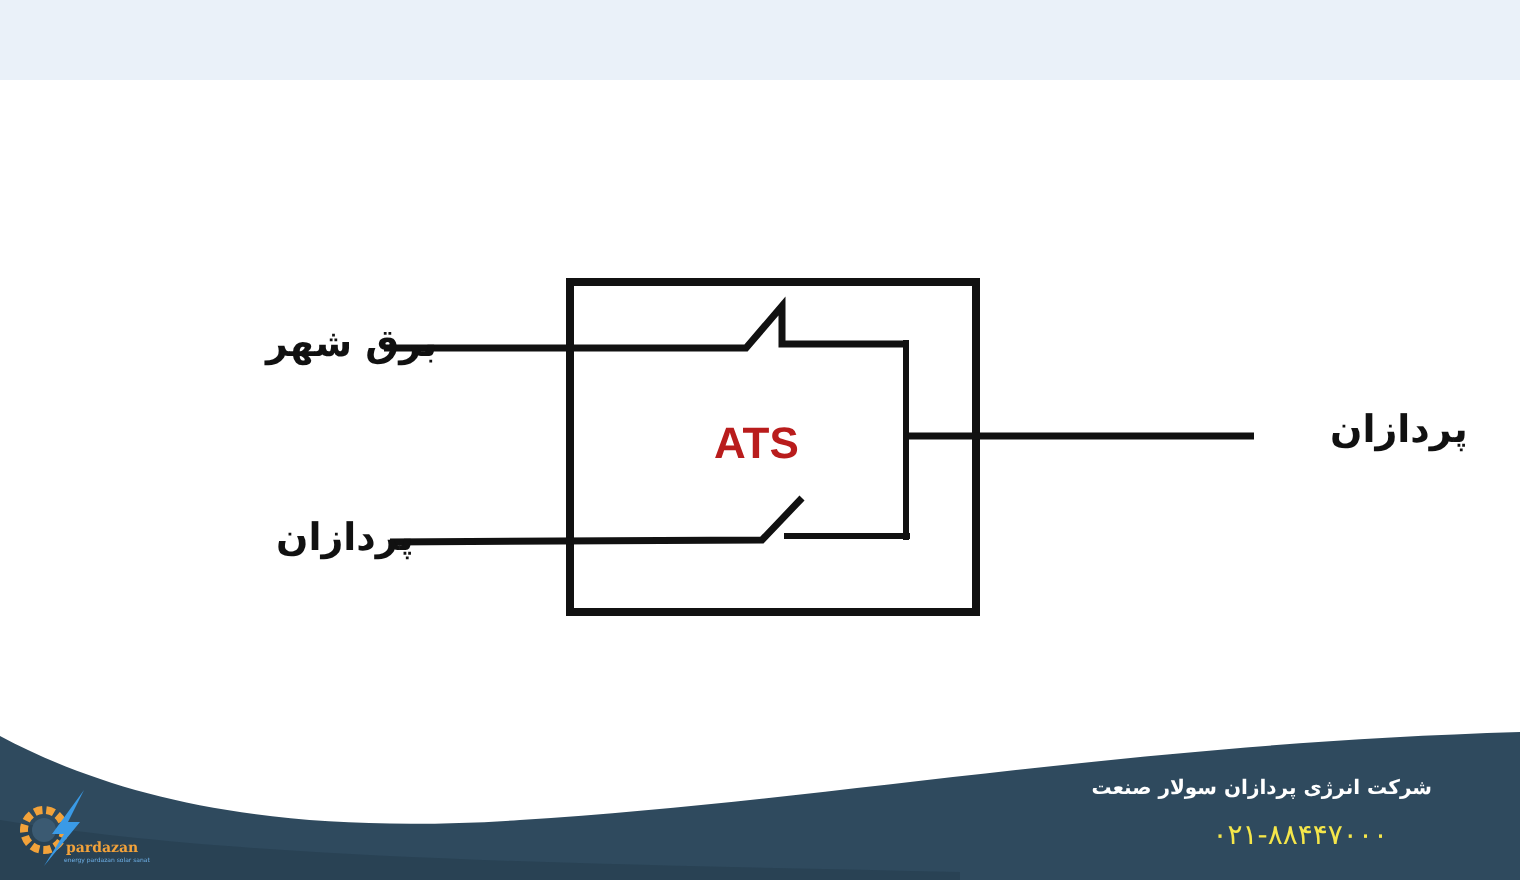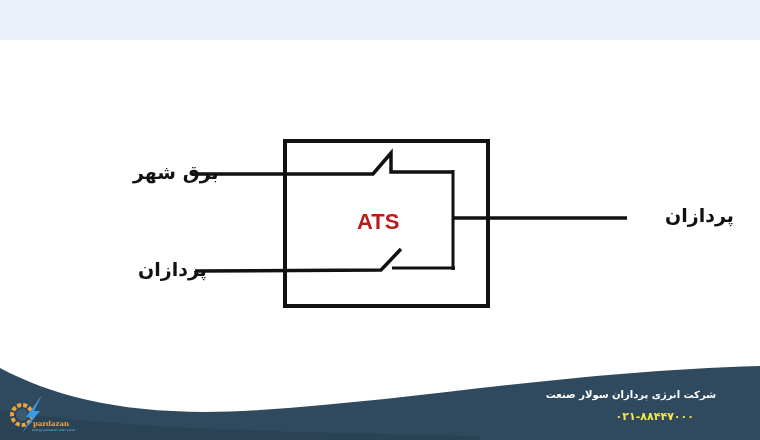--- a/index.html
+++ b/index.html
@@ -26,21 +26,21 @@
     font-family: "Liberation Sans", sans-serif;
     font-weight: bold; font-size: 22px; color: #b91c1c;
   }
   .company {
     position: absolute; right: 44px; top: 389px;
     color: #ffffff; font-weight: bold; font-size: 10px; direction: rtl;
     white-space: nowrap; font-family: "DejaVu Sans", sans-serif;
   }
   .phone {
     position: absolute; right: 66px; top: 410px;
-    color: #f5e64a; font-weight: bold; font-size: 11px;
+    color: #f5e64a; font-weight: normal; font-size: 14px;
     white-space: nowrap; font-family: "DejaVu Sans", sans-serif;
     letter-spacing: 0.5px;
   }
   .logo { position: absolute; left: 8px; top: 393px; width: 64px; height: 42px; }
   .logo-text {
     position: absolute; left: 33px; top: 419px;
     color: #f2a23a; font-size: 7px; font-weight: bold;
     font-family: "DejaVu Serif", serif;
   }
   .logo-sub {

